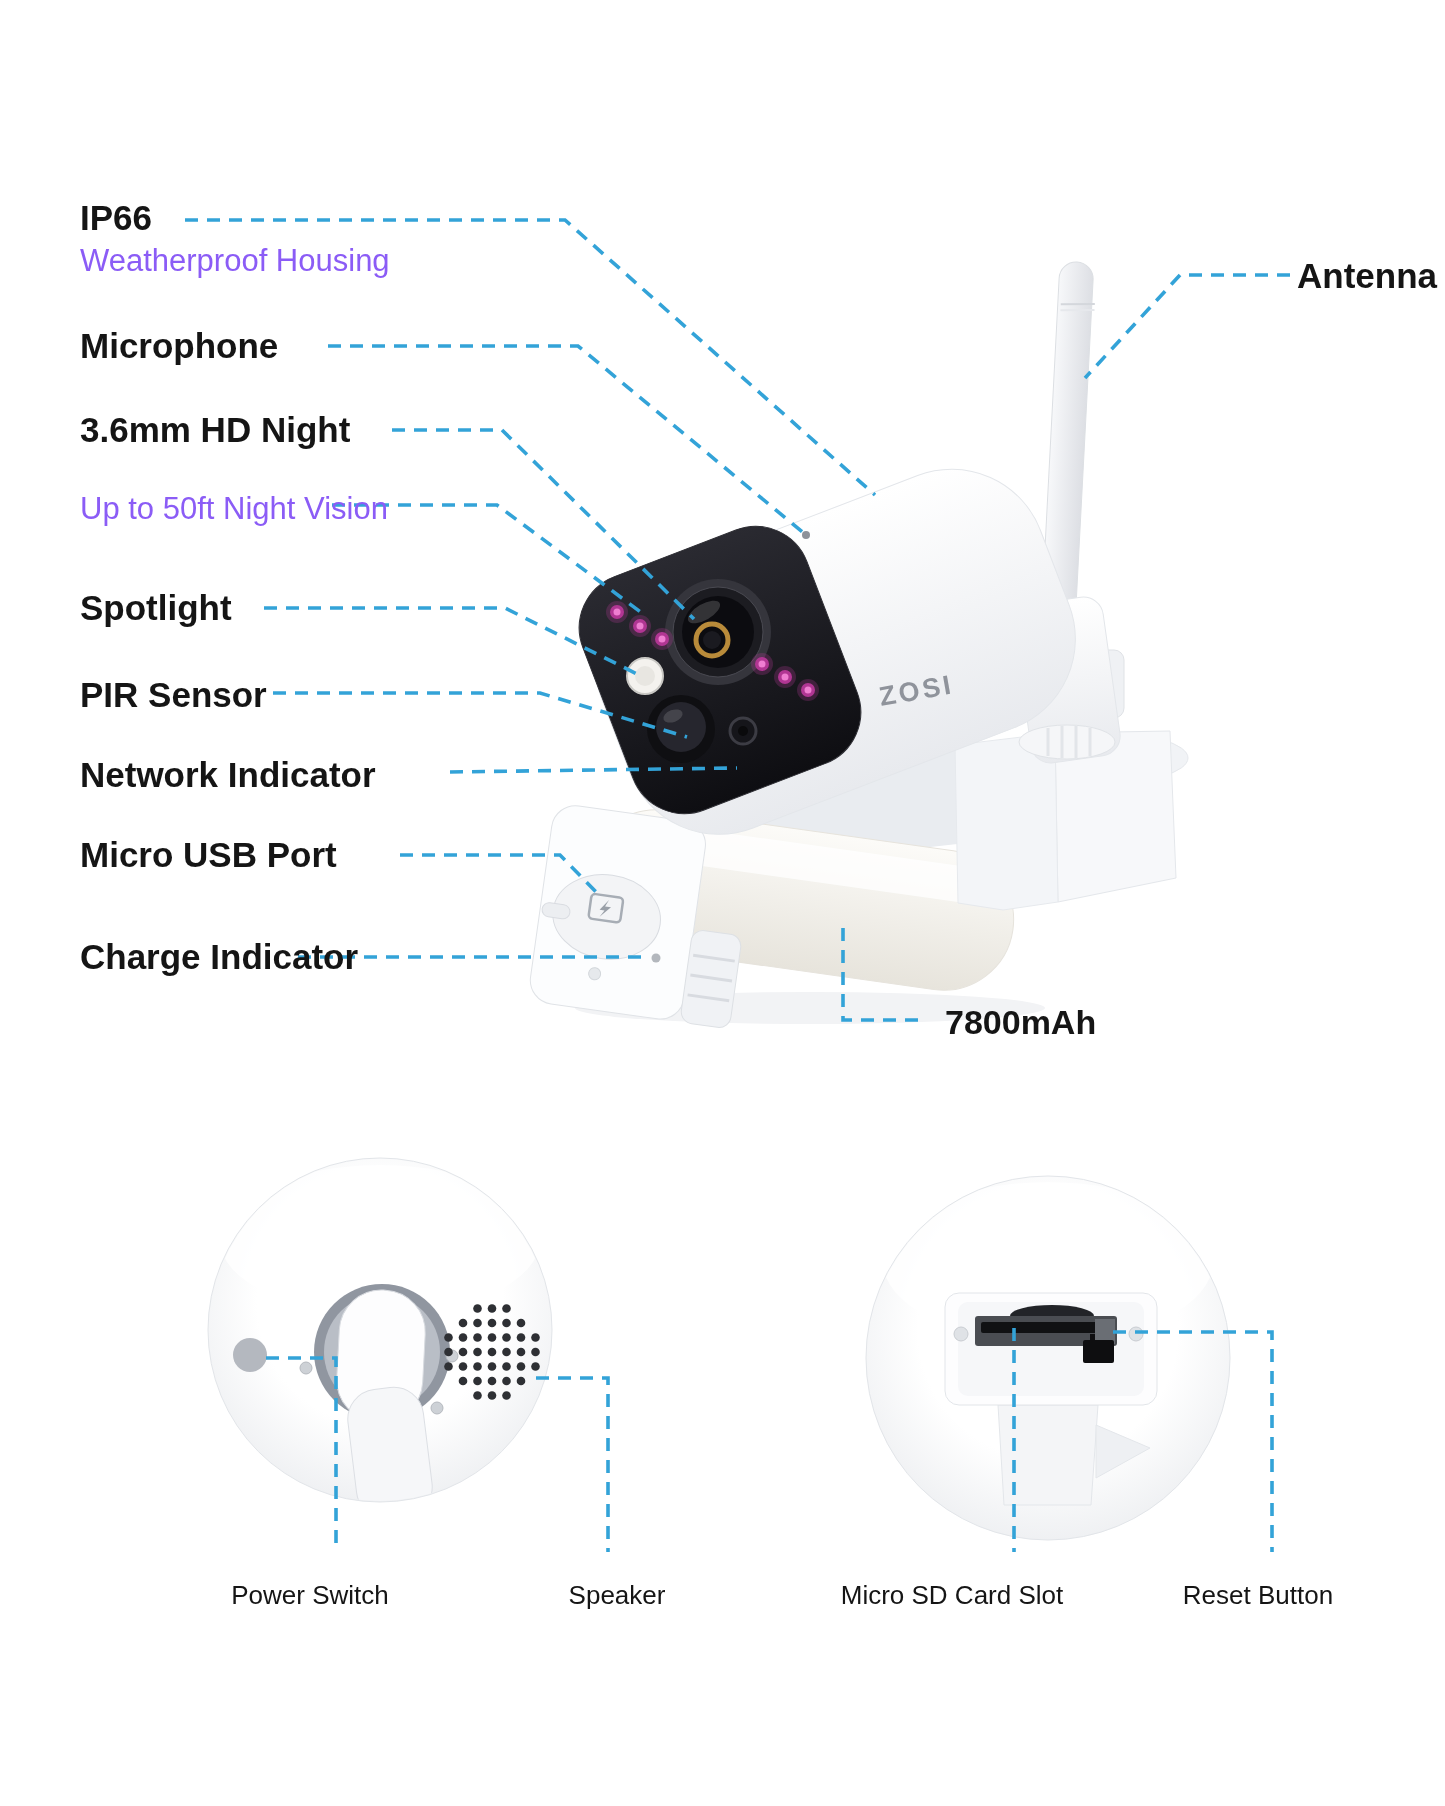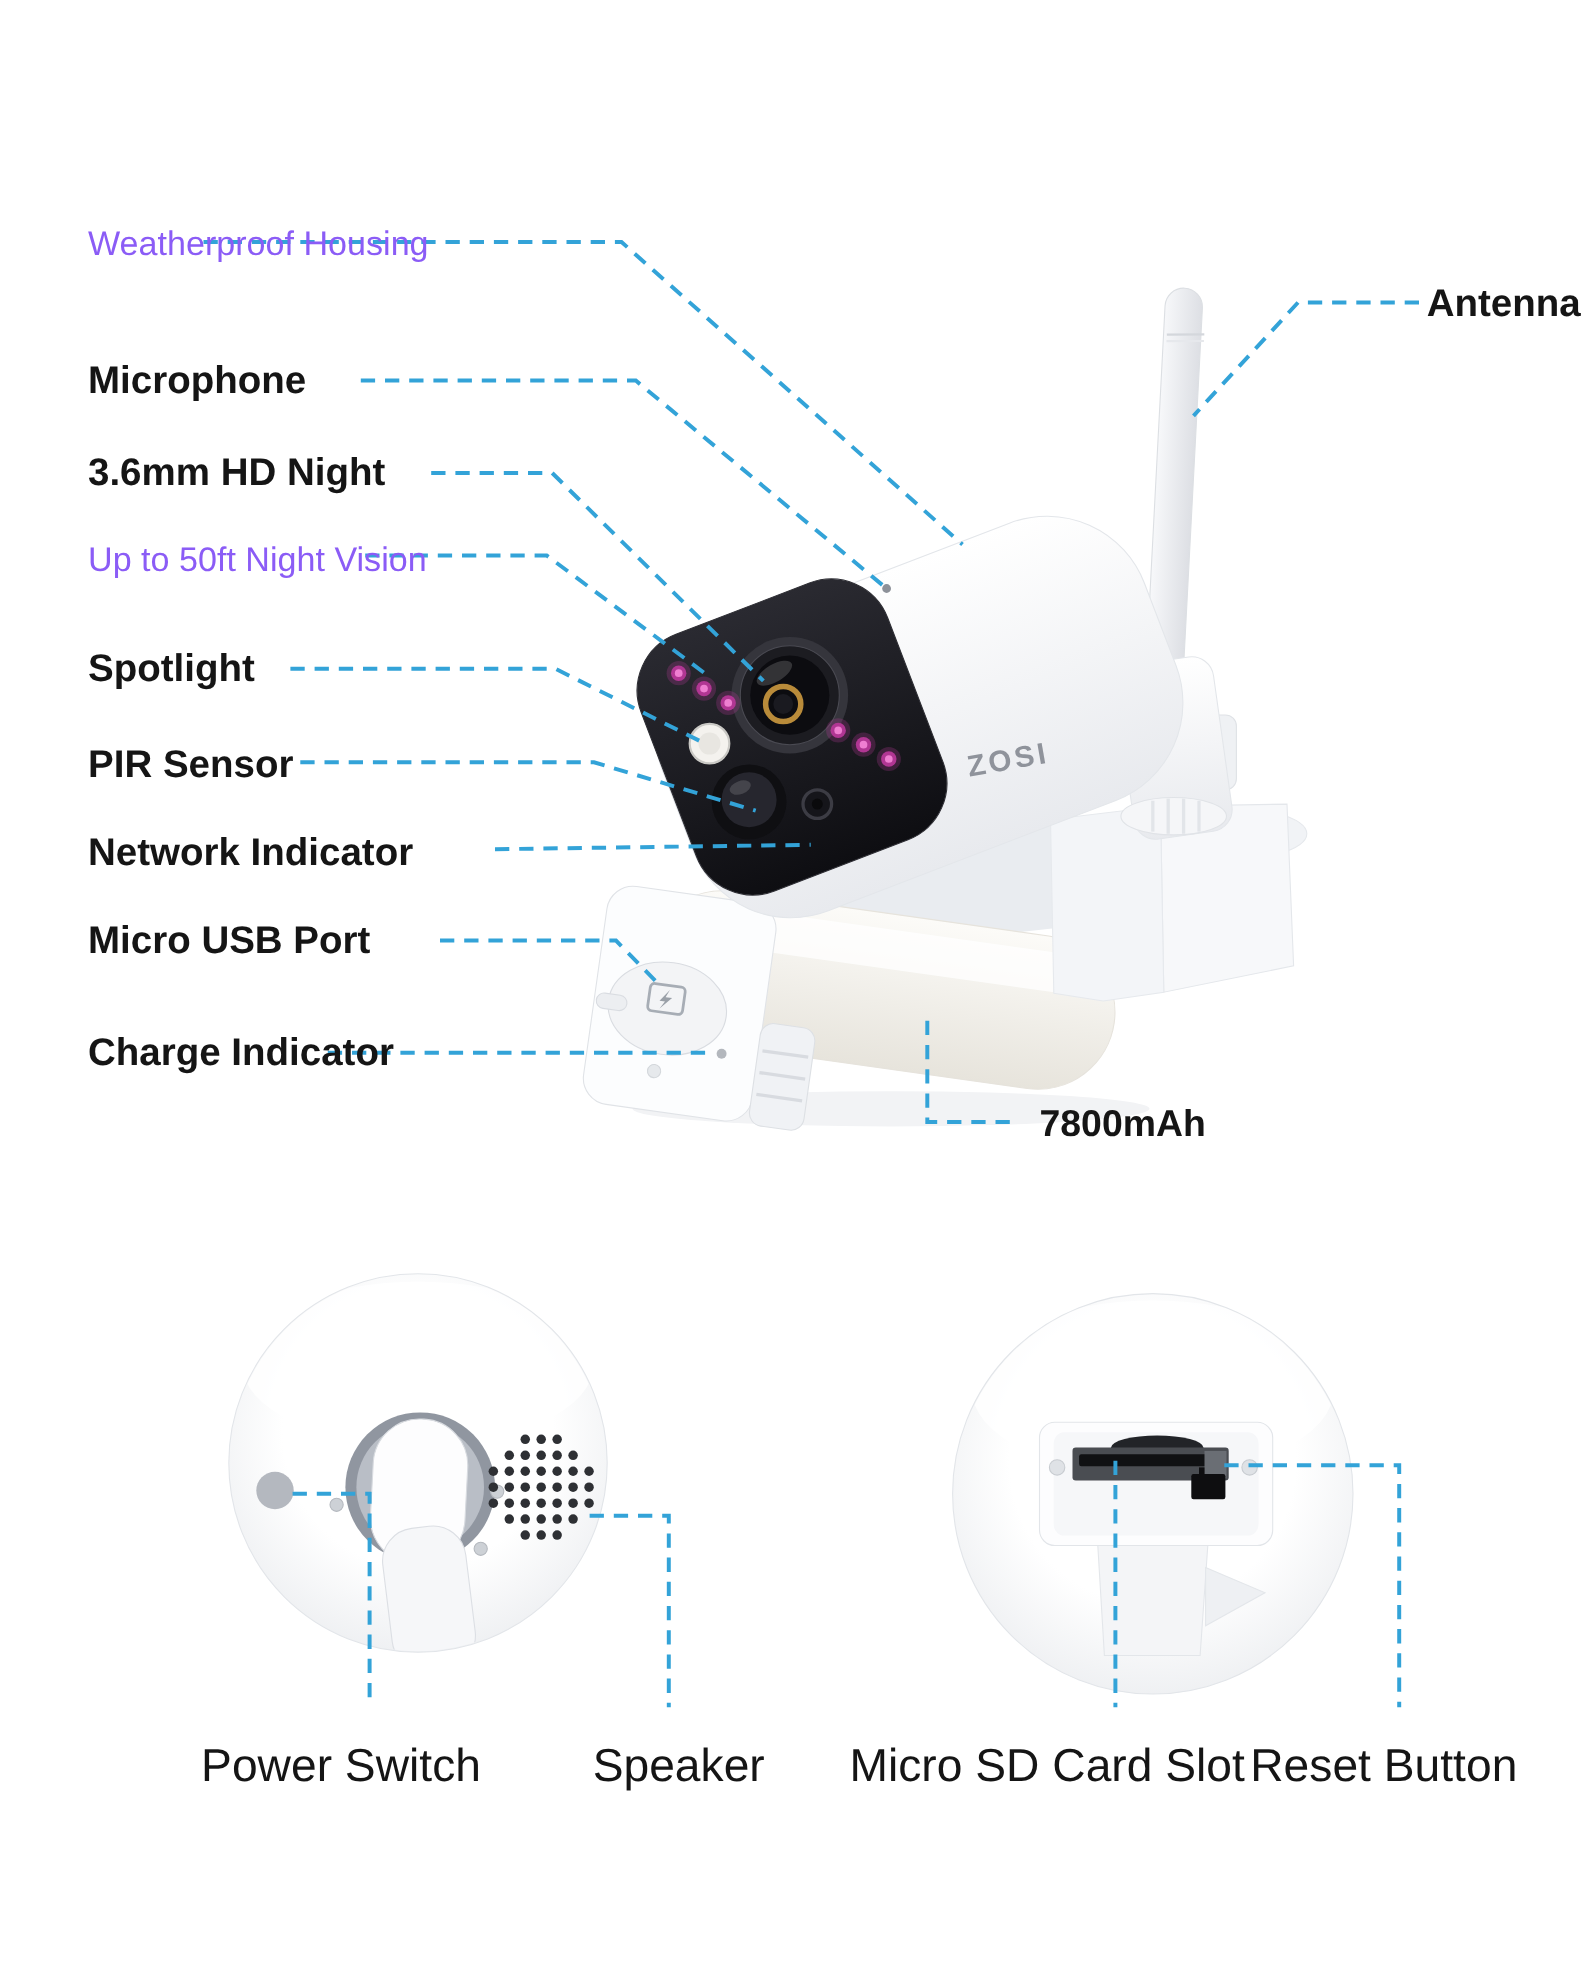--- a/index.html
+++ b/index.html
@@ -6,21 +6,21 @@
   #stage{
     position:relative;width:1445px;height:1806px;background:#ffffff;overflow:hidden;
     font-family:"Liberation Sans",sans-serif;
   }
   #art{position:absolute;left:0;top:0;}
   .callout{position:absolute;color:#151515;line-height:1.12;white-space:nowrap;}
   .t1{font-size:35px;font-weight:700;}
   .t1b{font-size:34px;font-weight:700;}
   .t1a{font-size:35px;font-weight:600;}
   .t2{font-size:31px;font-weight:400;color:#8b5cf6;margin-top:7px;}
-  .blabel{transform:translateX(-50%);font-size:42px;font-weight:500;}
+  .blabel{transform:translateX(-50%);font-size:26px;font-weight:500;}
   .leader{fill:none;stroke:#33a3d8;stroke-width:3.6;stroke-dasharray:13 9;}
 </style>
 </head>
 <body>
 
 <div id="stage">
 
 <svg id="art" width="1445" height="1806" viewBox="0 0 1445 1806">
   <defs>
     <linearGradient id="gBody" x1="0" y1="0" x2="0" y2="1">
@@ -254,20 +254,21 @@
   <polyline class="leader" points="298,957 648,957"></polyline>
   <polyline class="leader" points="1290,275 1180,275 1085,378"></polyline>
   <polyline class="leader" points="843,928 843,1020 925,1020"></polyline>
   <polyline class="leader" points="266,1358 336,1358 336,1552"></polyline>
   <polyline class="leader" points="536,1378 608,1378 608,1552"></polyline>
   <polyline class="leader" points="1014,1328 1014,1552"></polyline>
   <polyline class="leader" points="1113,1332 1272,1332 1272,1552"></polyline>
 </svg>
 
 <div class="callout" style="left:80px;top:198px;">
+  <div class="t1">IP66</div>
   <div class="t2">Weatherproof Housing</div>
 </div>
 <div class="callout" style="left:80px;top:326px;">
   <div class="t1">Microphone</div>
 </div>
 <div class="callout" style="left:80px;top:410px;">
   <div class="t1">3.6mm HD Night</div>
 </div>
 <div class="callout" style="left:80px;top:485px;">
   <div class="t2">Up to 50ft Night Vision</div>

